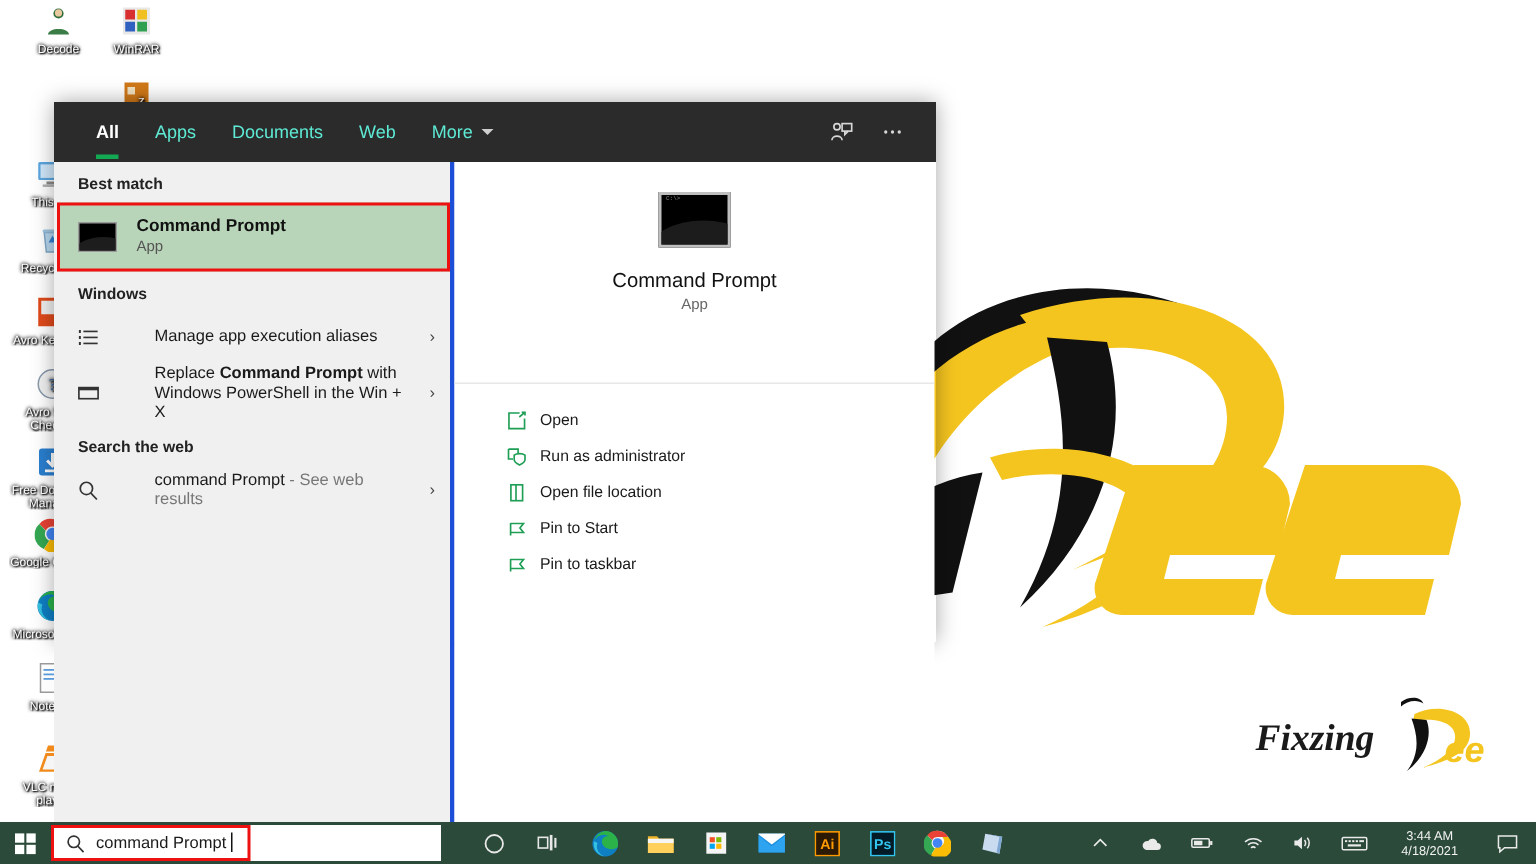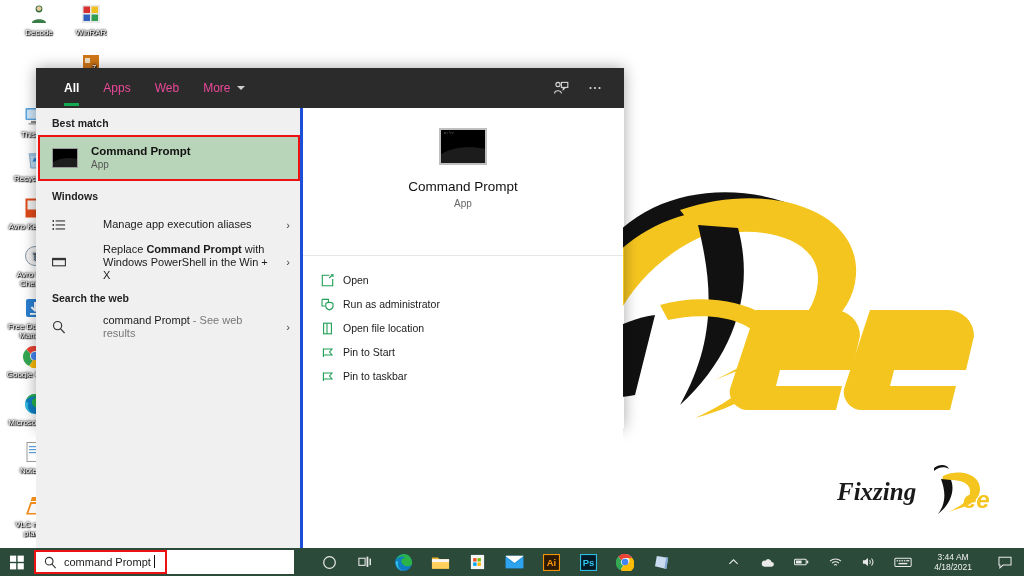--- a/index.html
+++ b/index.html
@@ -41,21 +41,21 @@
   #searchPanel {
     position:absolute; left:36px; top:68px; width:588px; height:360px;
     box-shadow:0 0 14px rgba(0,0,0,.35);
   }
   #tabBar {
     height:40px; background:#2b2b2b; position:relative;
     display:flex; align-items:center; padding-left:0;
   }
   .tab {
     position:relative; height:40px; display:flex; align-items:center;
-    padding:0 12px; font-size:12px; color:#ec4899; cursor:default;
+    padding:0 12px; font-size:12px; color:#5eead4; cursor:default;
   }
   .tab:first-child { margin-left:16px; }
   .tab.active { color:#ffffff; font-weight:600; }
   .tab.active:after {
     content:""; position:absolute; left:12px; right:12px; bottom:2px;
     height:3px; background:#12a952;
   }
   .tab .caret {
     display:inline-block; margin-left:6px; width:0; height:0;
     border-left:4px solid transparent; border-right:4px solid transparent;
@@ -126,21 +126,21 @@
   }
   #previewThumb:after {
     content:"C:\\>"; position:absolute; left:3px; top:1px;
     font-family:"Liberation Mono", monospace; font-size:4px; color:#8a8a8a;
   }
   #previewName { margin-top:14px; font-size:13.5px; color:#111; }
   #previewKind { margin-top:4px; font-size:10px; color:#666; }
 
   #actions { padding-top:12px; }
   .actRow {
-    height:24px; display:flex; align-items:center; padding-left:18px; cursor:default;
+    height:24px; display:flex; align-items:center; padding-left:35px; cursor:default;
   }
   .actIco {
     width:22px; flex:0 0 22px; display:flex; align-items:center;
     color:#1f9e55;
   }
   .actLbl { font-size:10.5px; color:#1a1a1a; }
 
   
   #taskbar {
     position:absolute; left:0; bottom:0; width:1024px; height:28px;
@@ -333,20 +333,23 @@
 </div>
 
 <div id="searchPanel">
 
   <div id="tabBar">
     <div class="tab active">
       <span>All</span>
     </div>
     <div class="tab">
       <span>Apps</span>
+    </div>
+    <div class="tab">
+      <span>Documents</span>
     </div>
     <div class="tab">
       <span>Web</span>
     </div>
     <div class="tab">
       <span>More</span>
       <span class="caret"></span>
     </div>
 
     <div id="tabRight">

